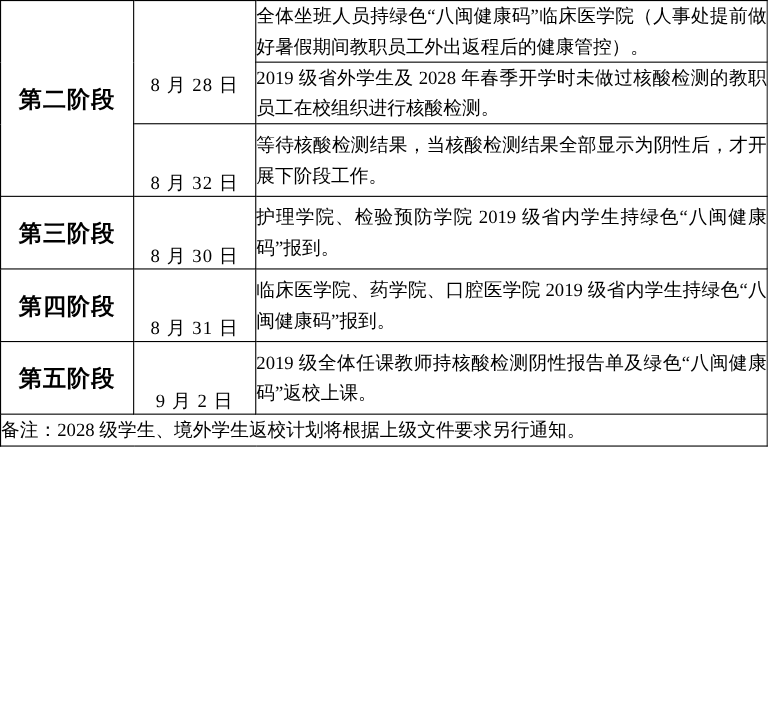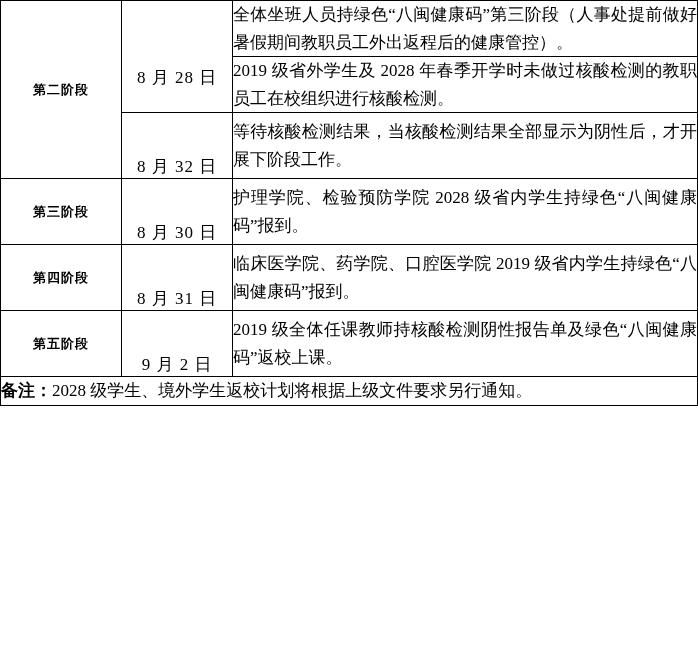--- a/index.html
+++ b/index.html
@@ -29,21 +29,21 @@
   table.schedule td {
     border: 1px solid #000000;
     vertical-align: middle;
     padding: 0;
   }
   
   .c-stage {
     width: 120px;
     text-align: center;
     font-weight: bold;
-    font-size: 13px;
+    font-size: 21px;
     letter-spacing: 1px;
   }
   .c-date {
     width: 110px;
     text-align: center;
     font-size: 17px;
     letter-spacing: 1px;
   }
   .c-text {
     text-align: justify;
@@ -55,21 +55,21 @@
     margin: 0;
     text-indent: 0;
   }
   .note-cell {
     text-align: justify;
     font-size: 17px;
     line-height: 1.62;
     padding: 9px 12px 10px 11px;
   }
   .note-cell .lbl {
-    font-weight: bold;
+    font-weight: normal;
     margin-top: 28px;
   }
   .stage-inner {
     display: block;
     padding: 0 2px;
   }
   .date-inner {
     display: block;
     padding: 0 2px;
     margin-top: 42px;
@@ -82,21 +82,21 @@
   <table class="schedule">
     <tbody>
       <tr>
         <td class="c-stage" rowspan="3">
           <span class="stage-inner">第二阶段</span>
         </td>
         <td class="c-date" rowspan="2">
           <span class="date-inner">8 月 28 日</span>
         </td>
         <td class="c-text">
-          <p>全体坐班人员持绿色“八闽健康码”第三阶段（人事处提前做好暑假期间教职员工外出返程后的健康管控）。</p>
+          <p>全体坐班人员持绿色“八闽健康码”临床医学院（人事处提前做好暑假期间教职员工外出返程后的健康管控）。</p>
         </td>
       </tr>
       <tr>
         <td class="c-text">
           <p>2019 级省外学生及 2028 年春季开学时未做过核酸检测的教职员工在校组织进行核酸检测。</p>
         </td>
       </tr>
       <tr>
         <td class="c-date">
           <span class="date-inner">8 月 32 日</span>
@@ -106,21 +106,21 @@
         </td>
       </tr>
       <tr>
         <td class="c-stage">
           <span class="stage-inner">第三阶段</span>
         </td>
         <td class="c-date">
           <span class="date-inner">8 月 30 日</span>
         </td>
         <td class="c-text">
-          <p>护理学院、检验预防学院 2028 级省内学生持绿色“八闽健康码”报到。</p>
+          <p>护理学院、检验预防学院 2019 级省内学生持绿色“八闽健康码”报到。</p>
         </td>
       </tr>
       <tr>
         <td class="c-stage">
           <span class="stage-inner">第四阶段</span>
         </td>
         <td class="c-date">
           <span class="date-inner">8 月 31 日</span>
         </td>
         <td class="c-text">

